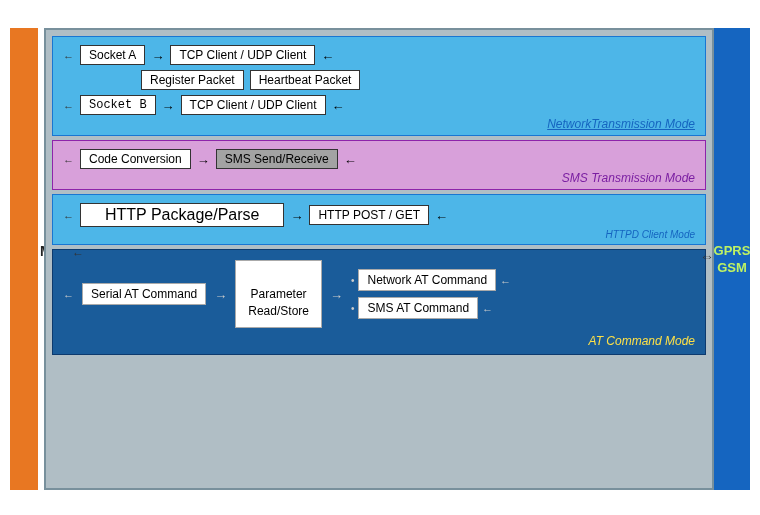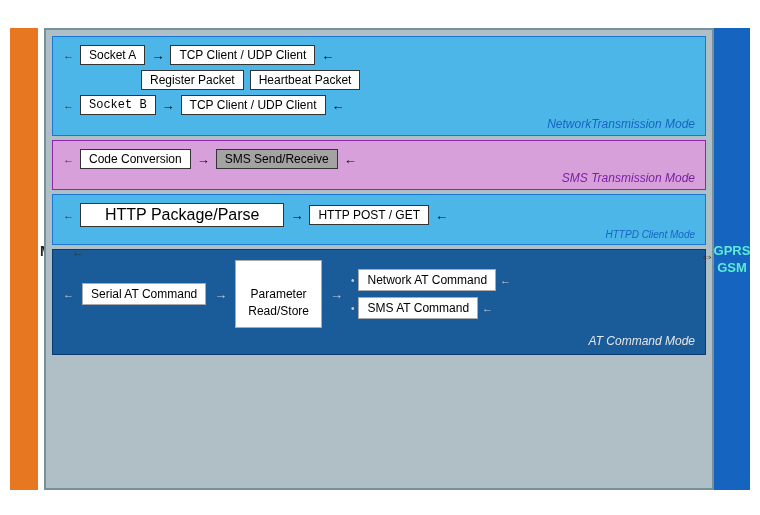--- a/index.html
+++ b/index.html
@@ -15,21 +15,21 @@
   </style>
 </head>
 <body>
 
 <div style="position:relative; width:760px; height:515px; background:#fff; overflow:hidden;">
 
   <div style="position:absolute; left:10px; top:28px; width:28px; height:462px; background:#E87722;"></div>
 
   <div style="position:absolute; right:10px; top:28px; width:36px; height:462px; background:#1565C0;
               display:flex; flex-direction:column; align-items:center; justify-content:center;
-              color:#5eead4; font-weight:bold; font-size:13px; gap:2px;">
+              color:#bef264; font-weight:bold; font-size:13px; gap:2px;">
     <span>GPRS</span>
     <span>GSM</span>
   </div>
 
   <div style="position:absolute; left:40px; top:243px; font-size:14px; font-weight:bold; color:#222;">
     <span>MCU</span>
   </div>
 
   <div style="position:absolute; left:68px; top:245px; border:1.5px solid #555; padding:1px 5px;
               background:white; font-size:11px;">
@@ -76,21 +76,21 @@
         <div style="border:1.5px solid #333; padding:2px 8px; background:white; font-size:12px;font-family:Liberation Mono, monospace;">
           <span>Socket B</span>
         </div>
         <span>→</span>
         <div style="border:1.5px solid #333; padding:2px 8px; background:white; font-size:12px;">
           <span>TCP Client / UDP Client</span>
         </div>
         <span>←</span>
       </div>
 
-      <div style="text-align:right; font-size:12px; color:#1565C0; font-style:italic; margin-top:2px;">
+      <div style="text-align:right; font-size:12px; color:#1565C0; font-style:italic; margin-top:2px;text-decoration:underline;">
         <span>NetworkTransmission Mode</span>
       </div>
     </div>
 
     <div style="background:#D8A0DA; border:1.5px solid #8E24AA; padding:8px 10px 4px 10px; position:relative; margin-bottom:4px;">
       <div style="display:flex; align-items:center; gap:6px; margin-bottom:2px;">
         <span style="font-size:11px; color:#333;">←</span>
         <div style="border:1.5px solid #333; padding:2px 8px; background:white; font-size:12px;">
           <span>Code Conversion</span>
         </div>
@@ -148,21 +148,21 @@
           <div style="display:flex; align-items:center; gap:4px;">
             <span style="color:#ccc; font-size:10px;">•</span>
             <div style="border:1.5px solid #aaa; padding:3px 8px; background:white; font-size:12px; white-space:nowrap;">
               <span>SMS AT Command</span>
             </div>
             <span style="color:#ccc; font-size:11px;">←</span>
           </div>
         </div>
       </div>
 
-      <div style="text-align:right; font-size:12px; color:#e5e5e5; font-style:italic; margin-top:2px;">
+      <div style="text-align:right; font-size:12px; color:#fde047; font-style:italic; margin-top:2px;">
         <span>AT Command Mode</span>
       </div>
     </div>
 
   </div>
 
   <div style="position:absolute; left:72px; top:245px; color:#333; font-size:12px;">←</div>
 
   <div style="position:absolute; right:46px; top:248px; color:#333; font-size:14px; font-weight:bold;">⇔</div>
 

